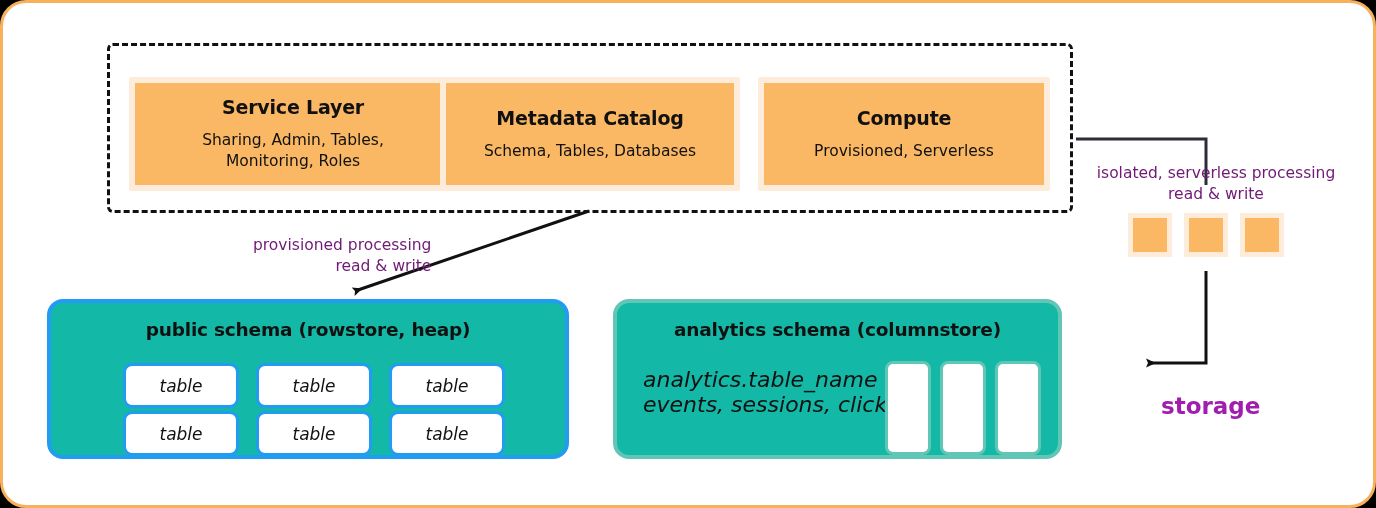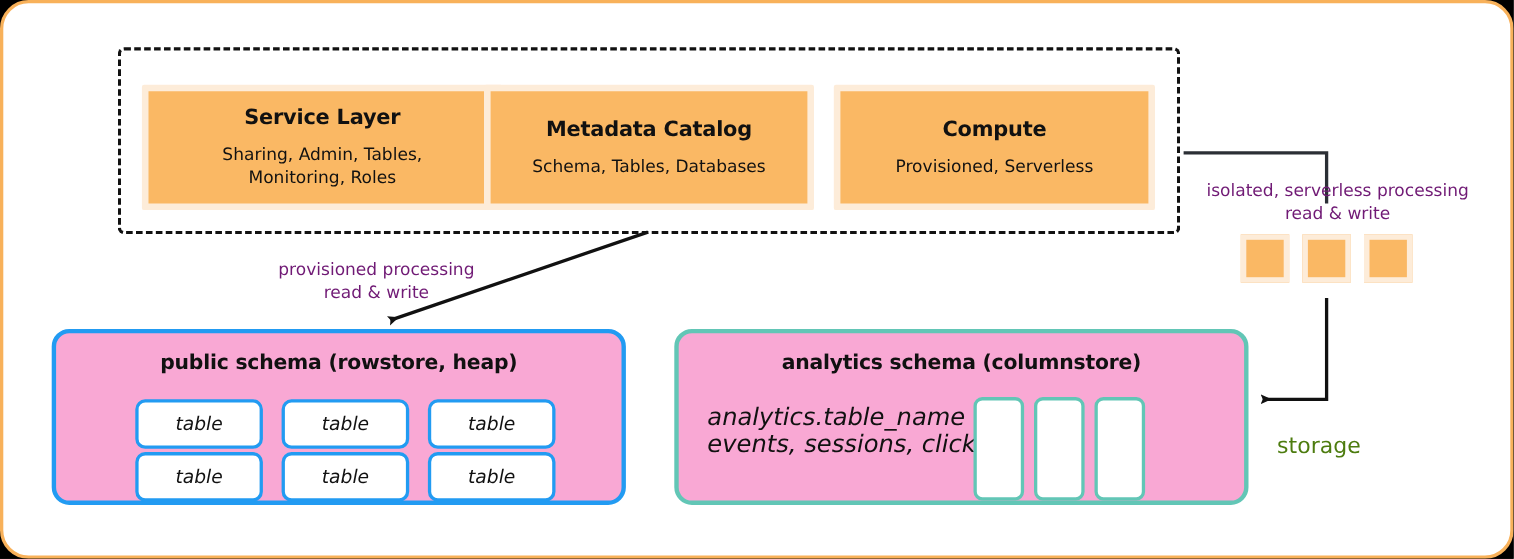--- a/index.html
+++ b/index.html
@@ -54,24 +54,24 @@
 
   #card-service  { left: 126px; top: 74px;  width: 328px; height: 114px; }
   #card-metadata { left: 437px; top: 74px;  width: 300px; height: 114px; }
   #card-compute  { left: 755px; top: 74px;  width: 292px; height: 114px; }
 
   
   .schema-box {
     border-width: 4px;
     border-style: solid;
     border-radius: 16px;
-    background: #f9a8d4;
+    background: #14b8a6;
   }
   #public-schema { left: 44px; top: 296px; width: 522px; height: 160px; border-color: #229BF2; }
-  #analytics-schema { left: 610px; top: 296px; width: 522px; height: 160px; border-color: #62C6B6; }
+  #analytics-schema { left: 610px; top: 296px; width: 449px; height: 160px; border-color: #62C6B6; }
 
   .schema-title {
     position: absolute;
     left: 0; right: 0; top: 16px;
     text-align: center;
     font-weight: bold;
     font-size: 18.5px;
     color: #111111;
     letter-spacing: -0.2px;
   }
@@ -117,23 +117,23 @@
   }
 
   
   .note {
     position: absolute;
     font-size: 15.5px;
     line-height: 21px;
     color: #701a75;
     white-space: pre-line;
   }
-  #note-provisioned { left: 250px; top: 232px; text-align: center; }
+  #note-provisioned { left: 250px; top: 232px; text-align: right; }
   #note-isolated    { left: 1088px; top: 160px; width: 250px; text-align: center; }
-  #label-storage    { left: 1158px; top: 390px; font-weight: normal; font-size: 20px; color:#4d7c0f; }
+  #label-storage    { left: 1158px; top: 390px; font-weight: bold; font-size: 23px; color:#a21caf; }
 
   svg.overlay {
     position: absolute;
     left: 0; top: 0;
     width: 1376px; height: 508px;
     pointer-events: none;
   }
 </style>
 </head>
 <body>

